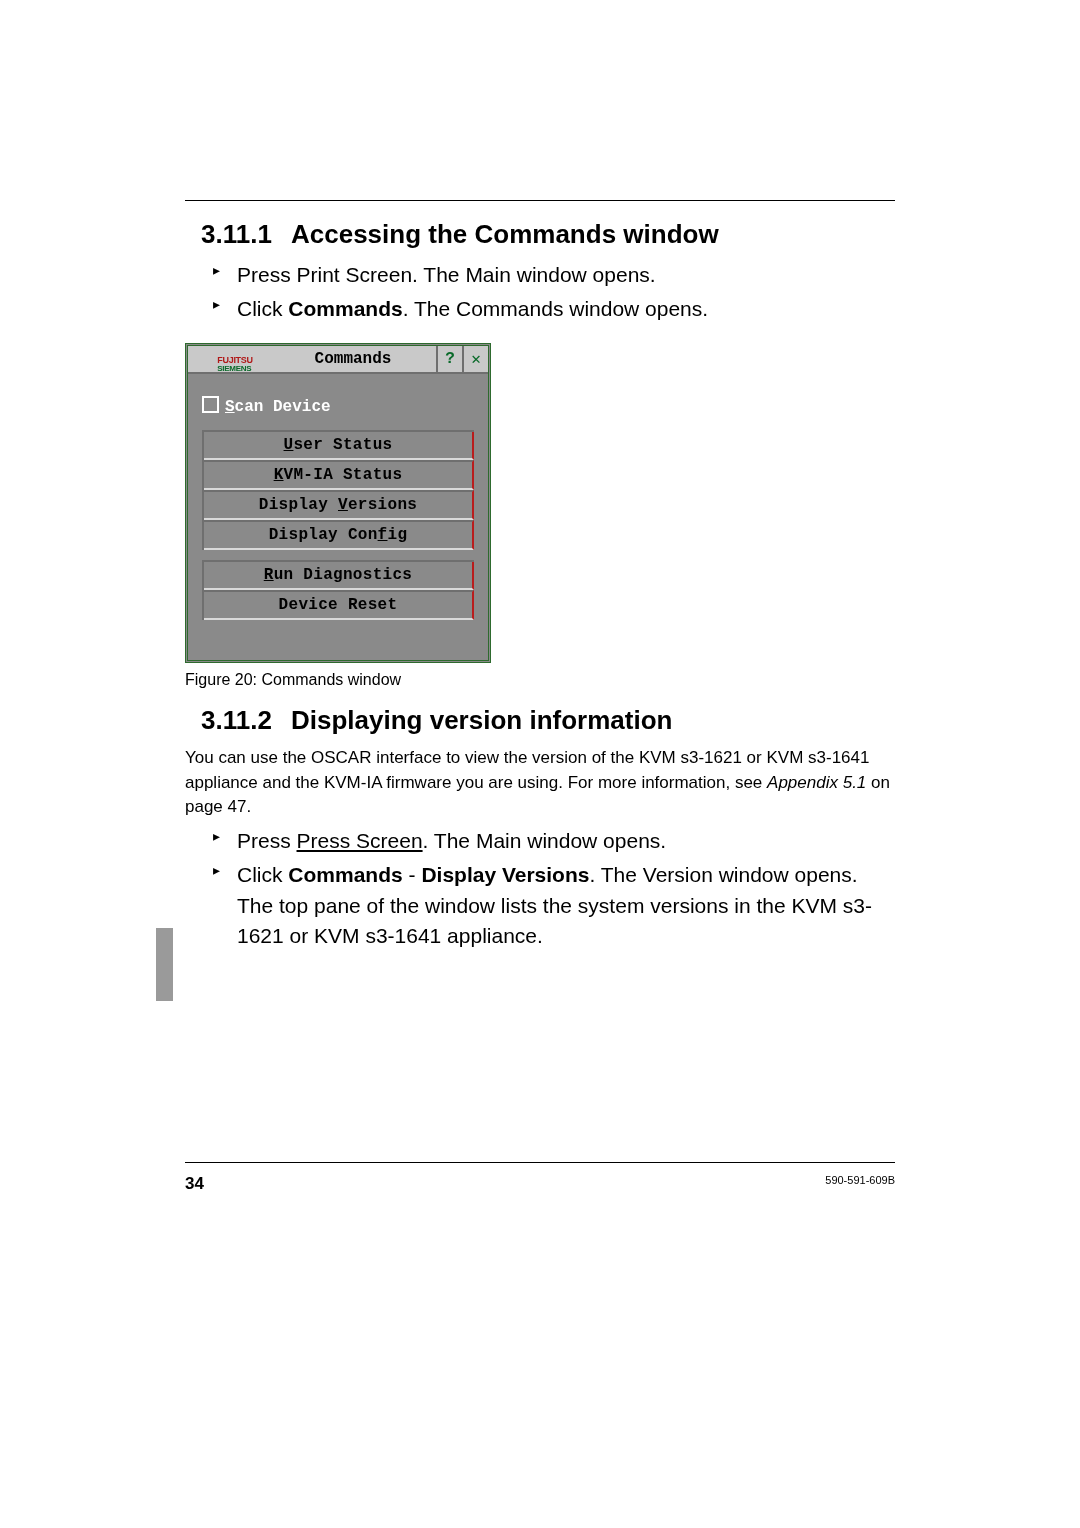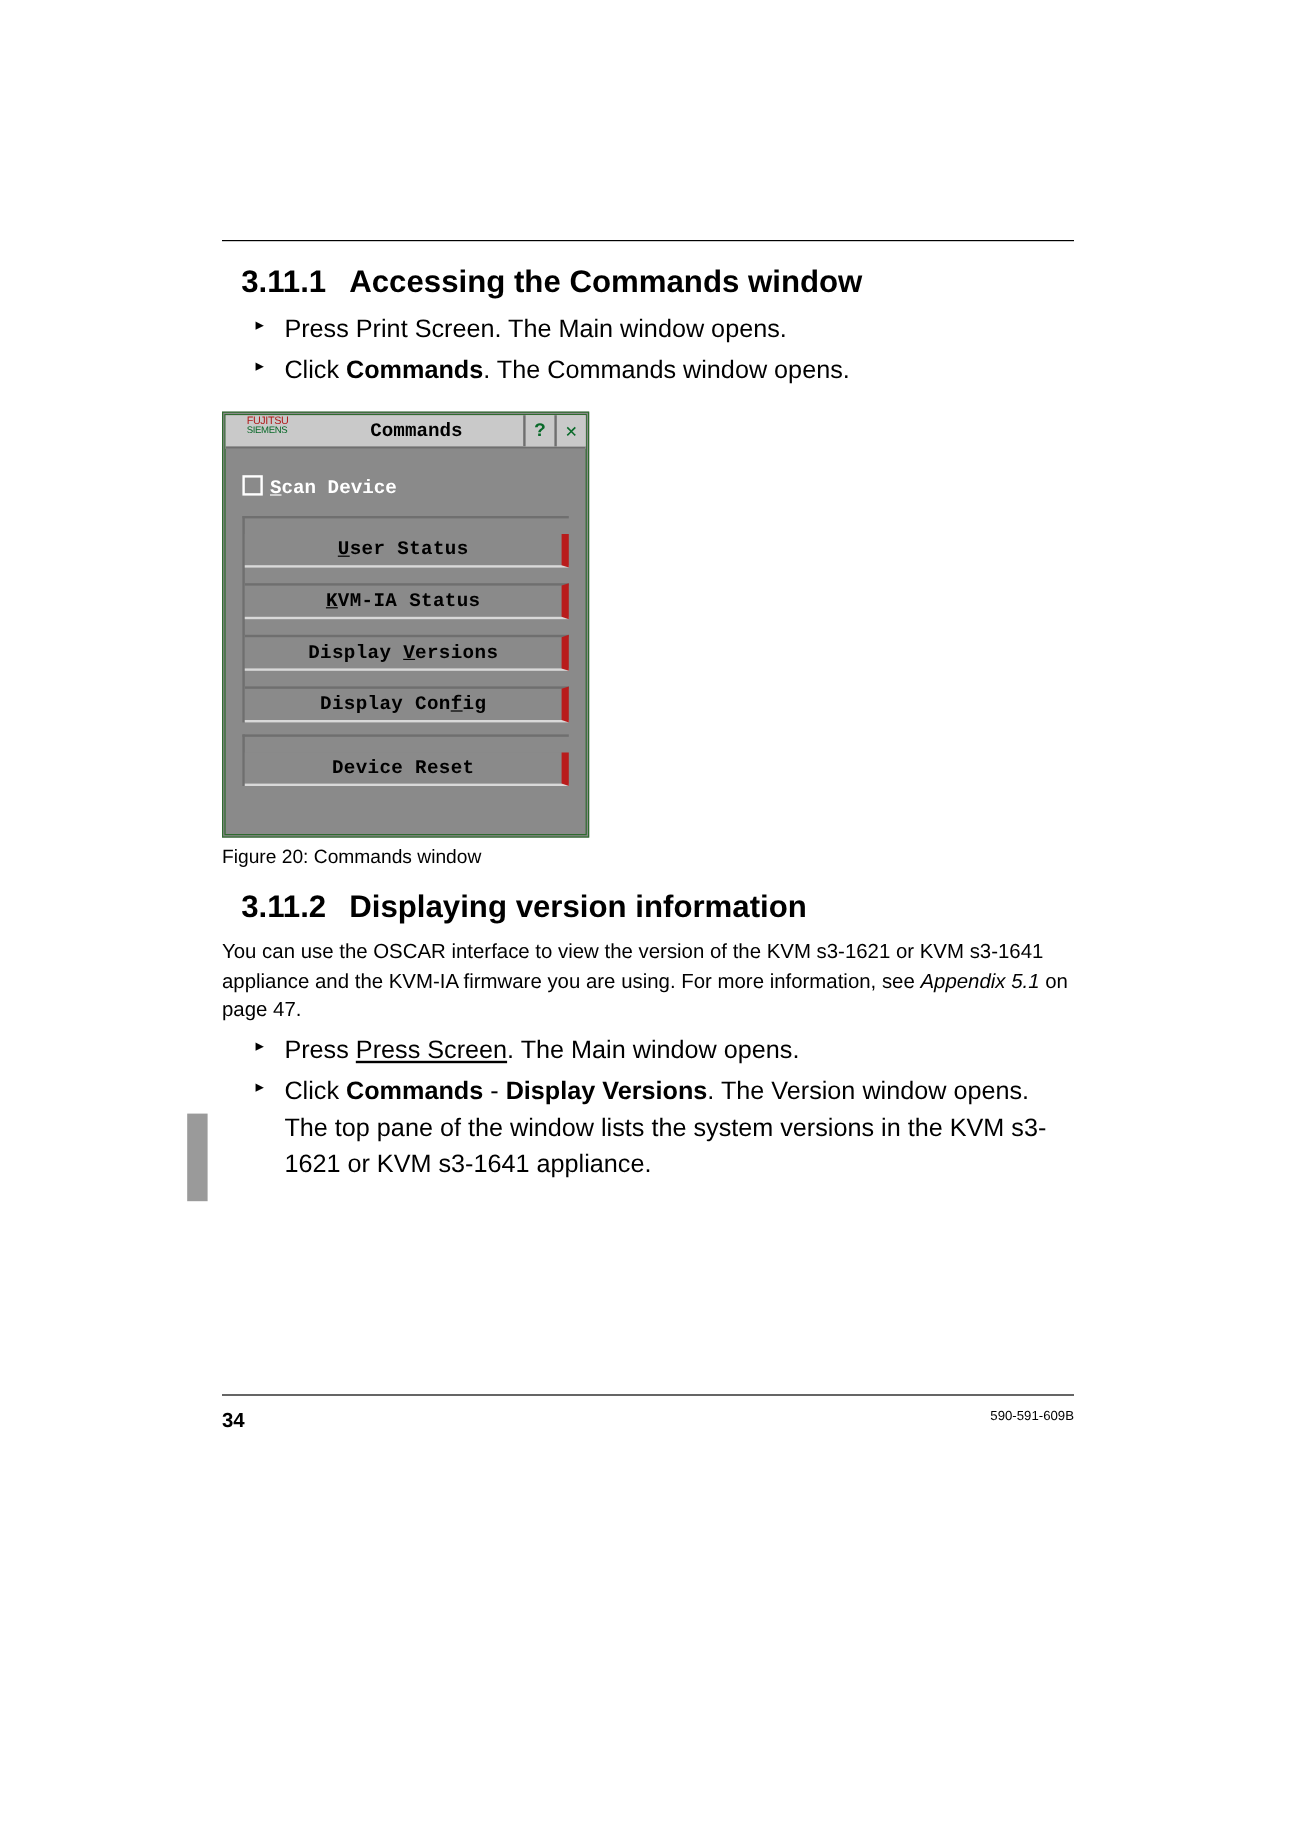--- a/index.html
+++ b/index.html
@@ -73,29 +73,29 @@
   .osd-titlebar {
     display: flex;
     align-items: stretch;
     background: #c9c9c9;
     border-bottom: 2px solid #6f6f6f;
     height: 26px;
   }
   .osd-logo {
     width: 70px;
     display: flex;
-    align-items: flex-start;
+    align-items: flex-end;
     justify-content: center;
     font-size: 9px;
-    font-weight: normal;
+    font-weight: bold;
     letter-spacing: -0.3px;
     color: #b01818;
     line-height: 0.9;
     text-align: left;
-    padding-left:0;
+    padding-left:12px;
   }
   .osd-logo .sub { color:#0a6a2a; font-size:8px;}
   .osd-title {
     flex: 1;
     text-align: center;
     font-family: "Courier New", monospace;
     font-weight: bold;
     font-size: 16px;
     color: #000;
     line-height: 26px;
@@ -131,28 +131,27 @@
     vertical-align: -2px;
     margin-right: 6px;
   }
   .ul { text-decoration: underline; }
   .osd-group {
     border-top: 2px solid #6f6f6f;
     border-left: 2px solid #6f6f6f;
     margin-bottom: 10px;
   }
   .osd-item {
-    border-right: 6px solid #b91c1c;
+    border-right: 2px solid #b91c1c;
     border-bottom: 2px solid #d9d9d9;
     text-align: center;
     padding: 4px 0;
     color: #000;
     background: #8a8a8a;
     letter-spacing: 0.3px;
-    margin-top: 13px;
   }
   .osd-item + .osd-item {
     border-top: 2px solid #6f6f6f;
   }
   
   .thumb-tab {
     position: absolute;
     left: 156px;
     top: 928px;
     width: 17px;
@@ -215,20 +214,21 @@
       </div>
 
       <div class="osd-group">
         <div class="osd-item"><span class="ul">U</span><span>ser Status</span></div>
         <div class="osd-item"><span class="ul">K</span><span>VM-IA Status</span></div>
         <div class="osd-item"><span>Display </span><span class="ul">V</span><span>ersions</span></div>
         <div class="osd-item"><span>Display Con</span><span class="ul">f</span><span>ig</span></div>
       </div>
 
       <div class="osd-group">
+        <div class="osd-item"><span class="ul">R</span><span>un Diagnostics</span></div>
         <div class="osd-item"><span>Device Reset</span></div>
       </div>
     </div>
   </div>
 
   <div class="fig-caption">Figure 20: Commands window</div>
 
   <h2 class="sec-heading">
     <span class="num">3.11.2</span><span>Displaying version information</span>
   </h2>

